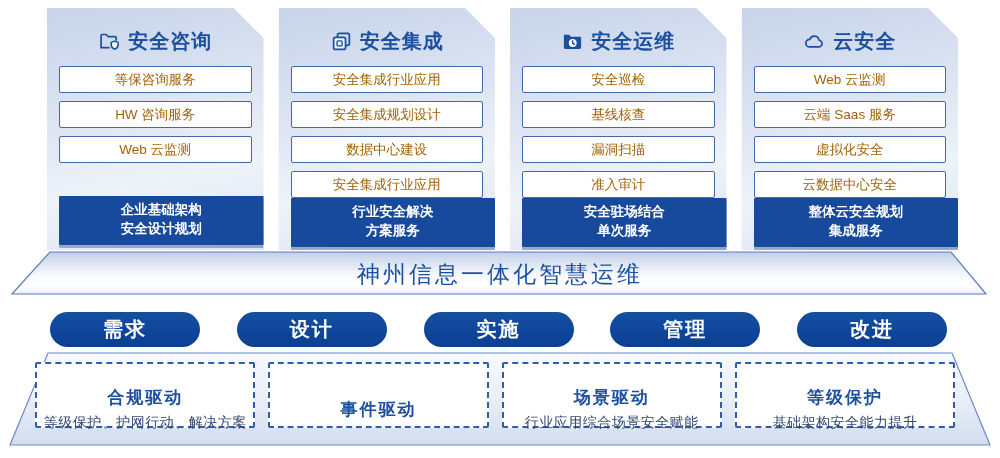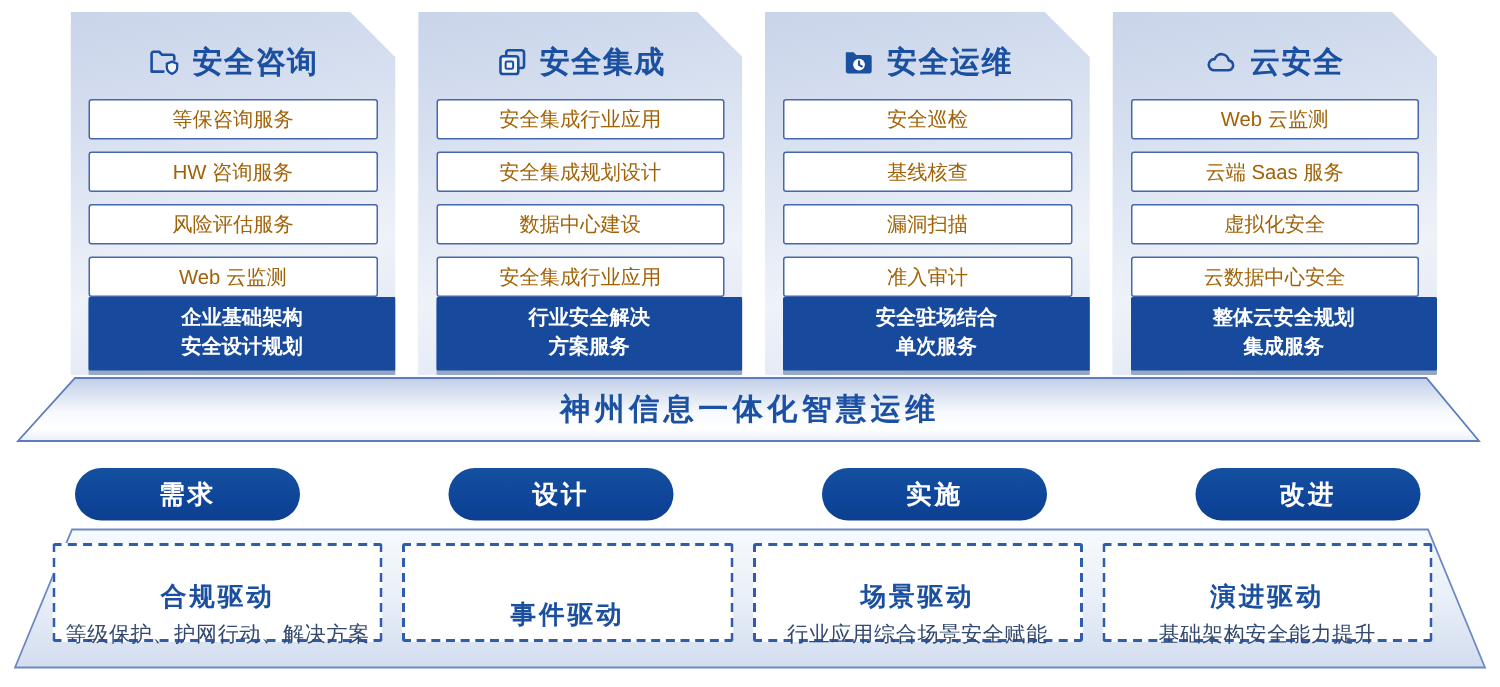--- a/index.html
+++ b/index.html
@@ -37,31 +37,31 @@
     margin:auto 0 5px 12px;background:#17499c;color:#ffffff;
     font-size:13.5px;font-weight:bold;text-align:center;
     padding:5px 2px 6px 2px;line-height:1.4;border-radius:1px;
     box-shadow:0 3px 0 rgba(12,50,110,.35);
   }
   
   .banner{position:absolute;left:0;top:250px;width:1000px;height:47px;}
   .banner svg{position:absolute;left:0;top:0;}
   .banner-title{
     position:absolute;left:0;top:9px;width:100%;text-align:center;
-    font-size:20px;font-weight:bold;color:#1c50a2;letter-spacing:3px;
+    font-size:23px;font-weight:normal;color:#1c50a2;letter-spacing:3px;
   }
   
   .pills-row{
     position:absolute;left:50px;top:312px;width:897px;height:35px;
     display:flex;justify-content:space-between;
   }
   .pill{
     width:150px;height:35px;border-radius:18px;
     background:linear-gradient(180deg,#15509f 0%,#0e459a 60%,#0d3f90 100%);
-    color:#ffffff;font-size:17px;font-weight:bold;letter-spacing:2px;
+    color:#ffffff;font-size:20px;font-weight:bold;letter-spacing:2px;
     display:flex;align-items:center;justify-content:center;
   }
   
   .bottom-zone{position:absolute;left:0;top:352px;width:1000px;height:95px;}
   .bottom-zone svg{position:absolute;left:0;top:0;}
   .drivers-row{
     position:absolute;left:35px;top:10px;width:920px;height:66px;
     display:flex;gap:13px;
   }
   .driver{
@@ -82,21 +82,20 @@
           <svg viewBox="0 0 24 24" width="23" height="23">
        <path fill="none" stroke="#1b4fa0" stroke-width="1.8" stroke-linecap="round" stroke-linejoin="round" d="M3.2 18.5V6a1.3 1.3 0 0 1 1.3-1.3h4l2 2.1h7.2A1.3 1.3 0 0 1 19 8.1v2.2M3.2 18.5h8.2"></path>
        <path fill="#eef2fa" stroke="#1b4fa0" stroke-width="1.6" stroke-linejoin="round" d="M17.4 11.6l3.6 1.3v2.8c0 2.3-1.9 3.7-3.6 4.4-1.7-.7-3.6-2.1-3.6-4.4v-2.8z"></path>
      </svg>
         </span>
       <h2 class="card-title">安全咨询</h2>
     </div>
     <div class="items">
         <div class="item">等保咨询服务</div>
         <div class="item">HW 咨询服务</div>
-        <div class="item">风险评估服务</div>
         <div class="item">Web 云监测</div>
       </div>
     <div class="footer">
         <div>企业基础架构</div>
         <div>安全设计规划</div>
       </div>
   </section>
 
   <section class="card">
     <div class="card-head">
@@ -182,20 +181,21 @@
   <div class="banner-title">神州信息一体化智慧运维</div>
 </div>
 
 <div class="pills-row">
   <div class="pill">需求</div>
 
   <div class="pill">设计</div>
 
   <div class="pill">实施</div>
 
+  <div class="pill">管理</div>
 
   <div class="pill">改进</div>
 </div>
 
 <div class="bottom-zone">
   <svg width="1000" height="95">
     <defs>
       <linearGradient id="botGrad" x1="0" y1="0" x2="0" y2="1">
         <stop offset="0" stop-color="#f7fafd"></stop>
         <stop offset="0.5" stop-color="#e9eff8"></stop>
@@ -213,17 +213,17 @@
   <div class="driver">
     <div class="driver-title">事件驱动</div>
   </div>
 
   <div class="driver">
     <div class="driver-title">场景驱动</div>
     <div class="driver-desc">行业应用综合场景安全赋能</div>
   </div>
 
   <div class="driver">
-    <div class="driver-title">演进驱动</div>
+    <div class="driver-title">等级保护</div>
     <div class="driver-desc">基础架构安全能力提升</div>
   </div>
 </div>
 </div>
 
 </body></html>

